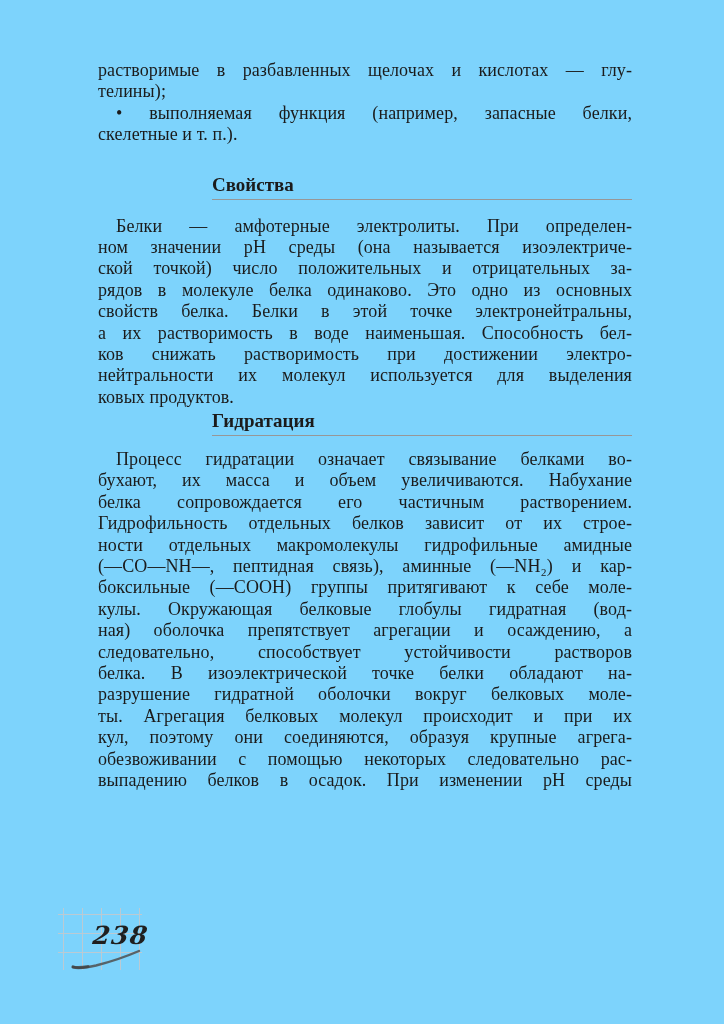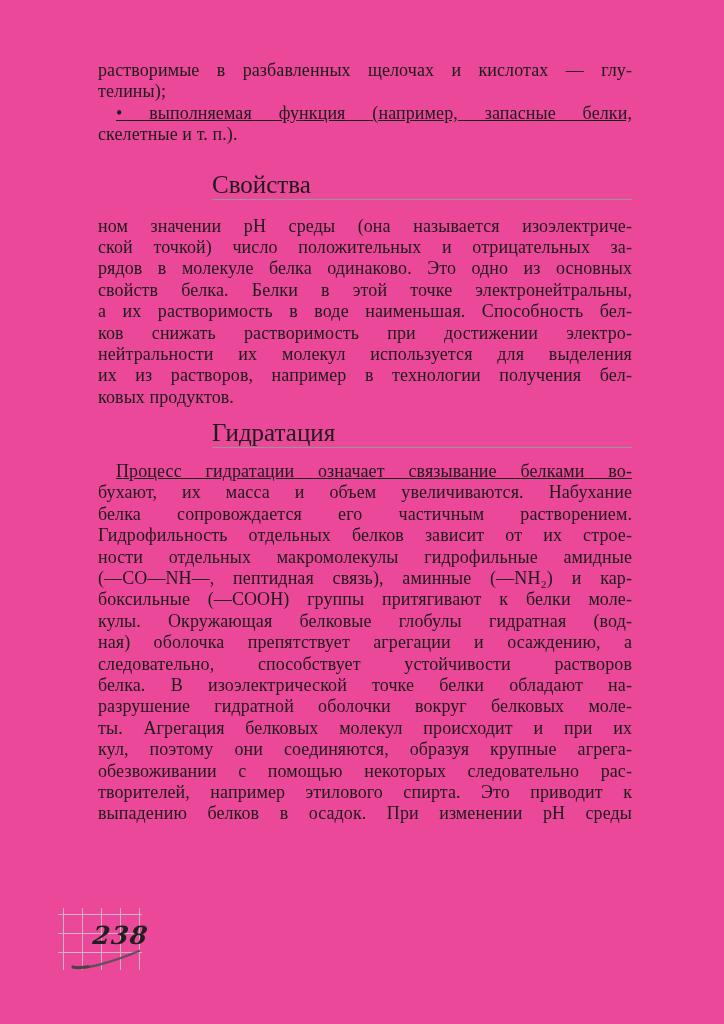--- a/index.html
+++ b/index.html
@@ -1,20 +1,20 @@
 <!DOCTYPE html>
 <html><head>
 <meta charset="utf-8">
 <style>
   html,body { margin:0; padding:0; background:#e8e8e8; }
   .page {
     position: relative;
     width: 724px;
     height: 1024px;
-    background: #ec4899;
+    background: #7dd3fc;
     overflow: hidden;
     font-family: "Liberation Serif", "DejaVu Serif", serif;
     color: #1b1b1b;
   }
   .textcol {
     position: absolute;
     left: 98px;
     top: 60px;
     width: 534px;
   }
@@ -22,30 +22,30 @@
   .line {
     font-size: 18px;
     line-height: 21.4px;
     height: 21.4px;
     text-align: justify;
     text-align-last: justify;
     white-space: normal;
     letter-spacing: 0.1px;
   }
   .line.flush { text-align-last: left; }
-  .line.indent { text-indent: 18px; text-decoration: underline; }
+  .line.indent { text-indent: 18px; }
   .section-header { margin: 0; }
   #sec-properties { margin-top: 26px; }
-  #sec-hydration  { margin-top: 12px; }
+  #sec-hydration  { margin-top: 0; }
   .hdr {
     margin: 0;
     padding-left: 114px;
-    font-size: 25px;
+    font-size: 19px;
     line-height: 25px;
-    font-weight: 400;
+    font-weight: 700;
   }
   .hdr-rule {
     margin-left: 114px;
     margin-top: 2px;
     height: 0;
     border-top: 1px solid #979797;
   }
   #para-properties { margin-top: 16px; }
   #para-hydration  { margin-top: 13px; }
 
@@ -97,53 +97,52 @@
       <div class="line indent">• выполняемая функция (например, запасные белки,</div>
       <div class="line flush">скелетные и т. п.).</div>
     </div>
 
     <div class="section-header" id="sec-properties">
       <h2 class="hdr">Свойства</h2>
       <div class="hdr-rule"></div>
     </div>
 
     <div class="para" id="para-properties">
+      <div class="line indent">Белки — амфотерные электролиты. При определен-</div>
       <div class="line">ном значении pH среды (она называется изоэлектриче-</div>
       <div class="line">ской точкой) число положительных и отрицательных за-</div>
       <div class="line">рядов в молекуле белка одинаково. Это одно из основных</div>
       <div class="line">свойств белка. Белки в этой точке электронейтральны,</div>
       <div class="line">а их растворимость в воде наименьшая. Способность бел-</div>
       <div class="line">ков снижать растворимость при достижении электро-</div>
       <div class="line">нейтральности их молекул используется для выделения</div>
-      <div class="line">их из растворов, например в технологии получения бел-</div>
       <div class="line flush">ковых продуктов.</div>
     </div>
 
     <div class="section-header" id="sec-hydration">
       <h2 class="hdr">Гидратация</h2>
       <div class="hdr-rule"></div>
     </div>
 
     <div class="para" id="para-hydration">
       <div class="line indent">Процесс гидратации означает связывание белками во-</div>
       <div class="line">бухают, их масса и объем увеличиваются. Набухание</div>
       <div class="line">белка сопровождается его частичным растворением.</div>
       <div class="line">Гидрофильность отдельных белков зависит от их строе-</div>
       <div class="line">ности отдельных макромолекулы гидрофильные амидные</div>
       <div class="line">(—CO—NH—, пептидная связь), аминные (—NH₂) и кар-</div>
-      <div class="line">боксильные (—COOH) группы притягивают к белки моле-</div>
+      <div class="line">боксильные (—COOH) группы притягивают к себе моле-</div>
       <div class="line">кулы. Окружающая белковые глобулы гидратная (вод-</div>
       <div class="line">ная) оболочка препятствует агрегации и осаждению, а</div>
       <div class="line">следовательно, способствует устойчивости растворов</div>
       <div class="line">белка. В изоэлектрической точке белки обладают на-</div>
       <div class="line">разрушение гидратной оболочки вокруг белковых моле-</div>
       <div class="line">ты. Агрегация белковых молекул происходит и при их</div>
       <div class="line">кул, поэтому они соединяются, образуя крупные агрега-</div>
       <div class="line">обезвоживании с помощью некоторых следовательно рас-</div>
-      <div class="line">творителей, например этилового спирта. Это приводит к</div>
       <div class="line">выпадению белков в осадок. При изменении pH среды</div>
     </div>
 
   </div>
 
   <div class="pagenum-block">
     <div class="pagenum-grid"></div>
     <svg class="pagenum-swoosh" width="84" height="66" viewBox="0 0 84 66" xmlns="http://www.w3.org/2000/svg">
       <path d="M 15 59 Q 22 61 38 57.5 Q 60 52 81 43" fill="none" stroke="#4f4f4f" stroke-width="2.4" stroke-linecap="round" opacity="0.85"></path>
       <path d="M 15 59 Q 20 60.5 30 58.5" fill="none" stroke="#3d3d3d" stroke-width="3.2" stroke-linecap="round" opacity="0.7"></path>

